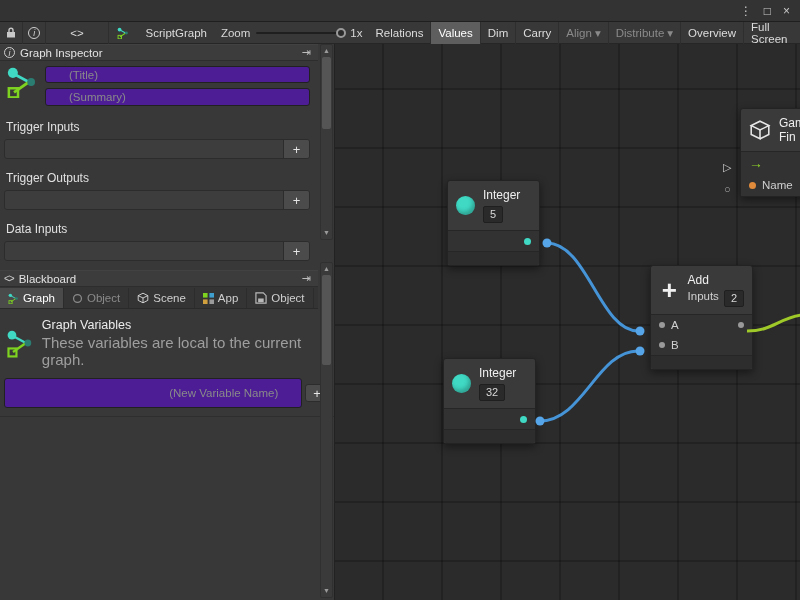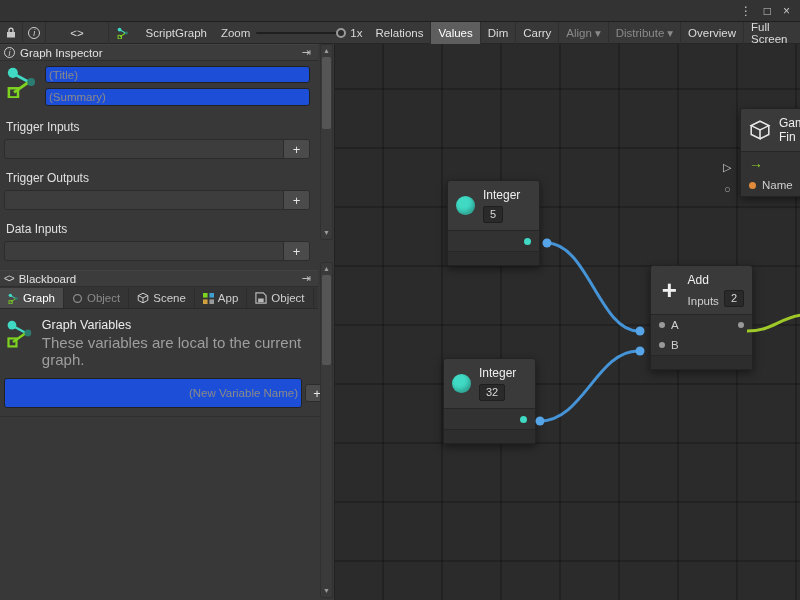--- a/index.html
+++ b/index.html
@@ -39,38 +39,38 @@
   
   .sidebar { position:absolute; top:44px; left:0; width:335px; bottom:0; background:#383838;
     border-right:1px solid #222222; }
   .panel-header { height:17px; display:flex; align-items:center; gap:5px; padding:0 4px;
     background:#3c3c3c; border-bottom:1px solid #2d2d2d; border-top:1px solid #424242;
     font-size:11.5px; color:#e2e2e2; width:318px; }
   .panel-header .spacer { flex:1; }
   .dock-btn { color:#bdbdbd; font-size:11px; padding:0 3px; }
   .insp-top { display:flex; gap:7px; padding:5px 24px 4px 6px; align-items:flex-start; }
   .insp-fields { flex:1; display:flex; flex-direction:column; gap:5px; }
-  .u-input { background:#1d4ed8; border:1px solid #212121; border-radius:3px; height:17px;
-    color:#cfcfcf; font-size:11.5px; padding:0 3px; font-family:"Liberation Sans",sans-serif; width:100%; }
+  .u-input { background:#4c1d95; border:1px solid #212121; border-radius:3px; height:17px;
+    color:#cfcfcf; font-size:11.5px; padding:0 23px; font-family:"Liberation Sans",sans-serif; width:100%; }
   .u-input::placeholder { color:#8a8a8a; opacity:1; }
   .section-label { padding:10px 6px 3px 6px; font-size:12px; color:#e0e0e0; }
   .list-strip { margin:2px 24px 2px 4px; height:20px; display:flex; background:#3d3d3d;
     border:1px solid #2c2c2c; border-radius:3px; overflow:hidden; }
   .list-strip .empty { flex:1; }
   .plus-btn { width:26px; display:flex; align-items:center; justify-content:center;
     border-left:1px solid #2c2c2c; background:#4b4b4b; color:#e6e6e6; font-size:13px; }
   .bb-header { margin-top:9px; }
   .bb-glyph { color:#cfcfcf; font-size:10px; letter-spacing:-1px; }
   .tab-row { height:22px; display:flex; align-items:flex-end; background:#343434;
     border-bottom:1px solid #2a2a2a; width:318px; }
   .bb-tab { height:20px; display:flex; align-items:center; gap:4px; padding:0 8px;
     color:#cfcfcf; font-size:11.5px; border-right:1px solid #2c2c2c; }
   .bb-tab.active { background:#4a4a4a; color:#fff; }
   .bb-tab.disabled { color:#8a8a8a; }
-  .vars-block { display:flex; gap:8px; padding:9px 8px 6px 6px; }
+  .vars-block { display:flex; gap:8px; padding:9px 8px 6px 6px; align-items:center; }
   .vars-text .t1 { font-size:12.5px; color:#ececec; }
   .vars-text .t2 { font-size:15px; color:#9e9e9e; margin-top:2px; }
   .newvar-row { display:flex; gap:3px; margin:4px 4px 0 4px; padding-right:1px; align-items:center; }
   .newvar-row .u-input { text-align:right; height:30px; }
   .newvar-row .plus-btn { border:1px solid #2c2c2c; border-radius:3px; height:18px; }
   .vars-divider { margin-top:8px; border-top:1px solid #2e2e2e; }
 
   
   .vscroll { position:absolute; width:13px; right:1px; background:#3a3a3a;
     border:1px solid #303030; border-radius:2px; display:flex; flex-direction:column; align-items:center; }
@@ -97,21 +97,21 @@
   .port-row { height:20px; display:flex; align-items:center; padding:0 8px; gap:6px; font-size:11.5px; color:#cfcfcf; }
   .node-footer { height:14px; background:#2d2d2d; border-top:1px solid #262626;
     border-radius:0 0 3px 3px; }
   .dot { border-radius:50%; display:inline-block; }
   .dot.teal { width:7px; height:7px; background:#3fd9c4; }
   .dot.gray { width:6px; height:6px; background:#9a9a9a; }
   .dot.orange { width:7px; height:7px; background:#e08a3c; }
   .teal-circle { width:19px; height:19px; border-radius:50%; background:#3fd9c4;
     box-shadow:inset -2px -3px 4px rgba(0,0,0,0.25); }
   .plus-glyph { font-size:26px; color:#f0f0f0; font-weight:bold; line-height:24px; width:26px; text-align:center; }
-  .inputs-line { display:flex; align-items:flex-end; gap:5px; margin-top:3px; }
+  .inputs-line { display:flex; align-items:flex-start; gap:5px; margin-top:3px; }
   .flow-arrow { color:#8ed32a; font-weight:bold; font-size:14px; line-height:12px; }
   .ext-port { position:absolute; color:#d8d8d8; font-size:11px; }
   .wires { position:absolute; left:0; top:0; width:100%; height:100%; pointer-events:none; }
 </style>
 </head>
 <body>
 
 <svg width="0" height="0" style="position:absolute">
   <defs>
     <g id="g-icon">

